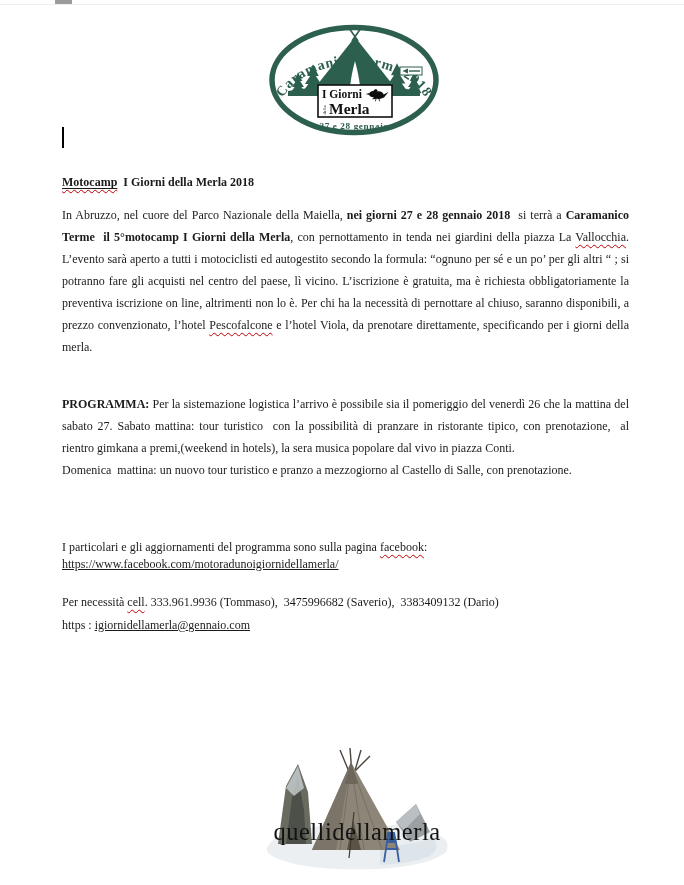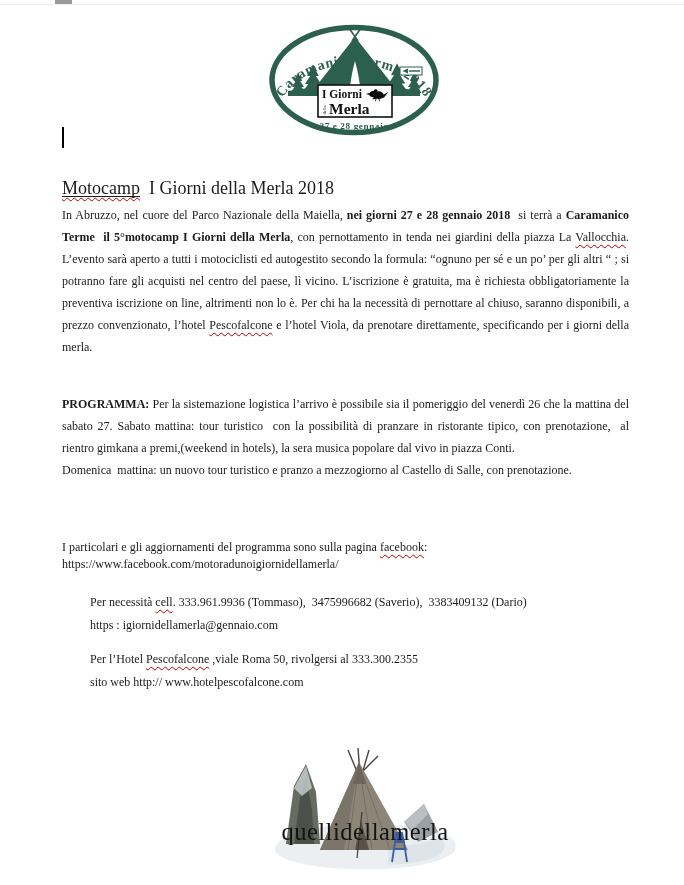--- a/index.html
+++ b/index.html
@@ -4,29 +4,29 @@
 <style>
   html,body{margin:0;padding:0;background:#ffffff;}
   .page{position:relative;width:684px;height:885px;background:#ffffff;overflow:hidden;
         font-family:"Liberation Serif","DejaVu Serif",serif;color:#1b1b1b;}
   .topline{position:absolute;top:4px;left:0;width:684px;height:1px;background:#ededed;}
   .topmark{position:absolute;top:0;left:55px;width:17px;height:4px;background:#9b9b9b;}
   .caret{position:absolute;left:62px;top:127px;width:2px;height:21px;background:#000;}
   .logo{position:absolute;left:268px;top:24px;width:172px;height:112px;}
   .blk{position:absolute;left:62px;width:567px;font-size:12px;line-height:22px;}
   .just{text-align:justify;}
-  .title{font-weight:normal;font-size:18px;}
+  .title{font-weight:bold;font-size:12px;}
   .b{font-weight:bold;}
   .u{text-decoration:underline;text-underline-offset:2px;}
   .sq{text-decoration-line:underline;text-decoration-style:wavy;text-decoration-color:#c00000;
       text-decoration-thickness:1px;text-underline-offset:2.5px;text-decoration-skip-ink:none;}
-  .lh23{line-height:23px;margin-left:28px;}
-  .lnk{color:inherit;cursor:pointer;}
+  .lh23{line-height:23px;}
+  .lnk{text-decoration:underline;color:inherit;cursor:pointer;}
   .blockline{display:block;}
-  .photo{position:absolute;left:268px;top:748px;width:195px;height:130px;}
+  .photo{position:absolute;left:260px;top:748px;width:195px;height:130px;}
 </style>
 </head>
 <body>
 
 <div class="page">
 
   <div class="topline"></div>
   <div class="topmark"></div>
   <div class="caret"></div>
 
@@ -87,21 +87,20 @@
   <p class="blk just" style="top:192px;"><span>In Abruzzo, nel cuore del Parco Nazionale della Maiella, </span><span class="b">nei giorni 27 e 28 gennaio 2018</span><span> &nbsp;si terrà a </span><span class="b">Caramanico Terme &nbsp;il 5°motocamp I Giorni della Merla</span><span>, con pernottamento in tenda nei giardini della piazza La </span><span class="sq">Vallocchia</span><span>. L’evento sarà aperto a tutti i motociclisti ed autogestito secondo la formula: “ognuno per sé e un po’ per gli altri “ ; si potranno fare gli acquisti nel centro del paese, lì vicino. L’iscrizione è gratuita, ma è richiesta obbligatoriamente la preventiva iscrizione on line, altrimenti non lo è. Per chi ha la necessità di pernottare al chiuso, saranno disponibili, a prezzo convenzionato, l’hotel </span><span class="sq">Pescofalcone</span><span> e l’hotel Viola, da prenotare direttamente, specificando per i giorni della merla.</span></p>
 
   <p class="blk just" style="top:381px;"><span class="b">PROGRAMMA:</span><span> Per la sistemazione logistica l’arrivo è possibile sia il pomeriggio del venerdì 26 che la mattina del sabato 27. Sabato mattina: tour turistico &nbsp;con la possibilità di pranzare in ristorante tipico, con prenotazione, &nbsp;al rientro gimkana a premi,(weekend in hotels), la sera musica popolare dal vivo in piazza Conti.</span><span class="blockline">Domenica &nbsp;mattina: un nuovo tour turistico e pranzo a mezzogiorno al Castello di Salle, con prenotazione.</span></p>
 
   <p class="blk" style="top:524px;"><span>I particolari e gli aggiornamenti del programma sono sulla pagina </span><span class="sq">facebook</span><span>:</span></p>
 
   <p class="blk" style="top:541px;"><span class="lnk">https://www.facebook.com/motoradunoigiornidellamerla/</span></p>
 
   <p class="blk lh23" style="top:579px;"><span>Per necessità </span><span class="sq">cell</span><span>. 333.961.9936 (Tommaso), &nbsp;3475996682 (Saverio), &nbsp;3383409132 (Dario)</span><span class="blockline"><span>https : </span><span class="lnk">igiornidellamerla@gennaio.com</span></span></p>
 
-  <p class="blk lh23" style="top:636px;"><span>Per l’Hotel </span><span class="sq">Pescofalcone</span><span> ,viale Roma 50, rivolgersi al 333.300.2355</span><span class="blockline"><span>sito web </span><span class="lnk">http:// www.hotelpescofalcone.com</span></span></p>
 
   <p class="blk lh23" style="top:694px;"></p>
 
   <div class="photo">
     <svg width="195" height="130" viewBox="0 0 195 130">
 
       <path d="M8,98 Q20,80 45,84 Q58,74 76,80 Q100,66 126,78 Q156,72 176,86 Q192,92 186,104
                Q170,118 118,121 Q55,123 24,113 Q2,106 8,98 Z" fill="#eceff1"></path>
       <path d="M120,100 Q155,96 172,90 Q182,98 170,108 Q150,116 120,117 Z" fill="#dde4ea"></path>
 

